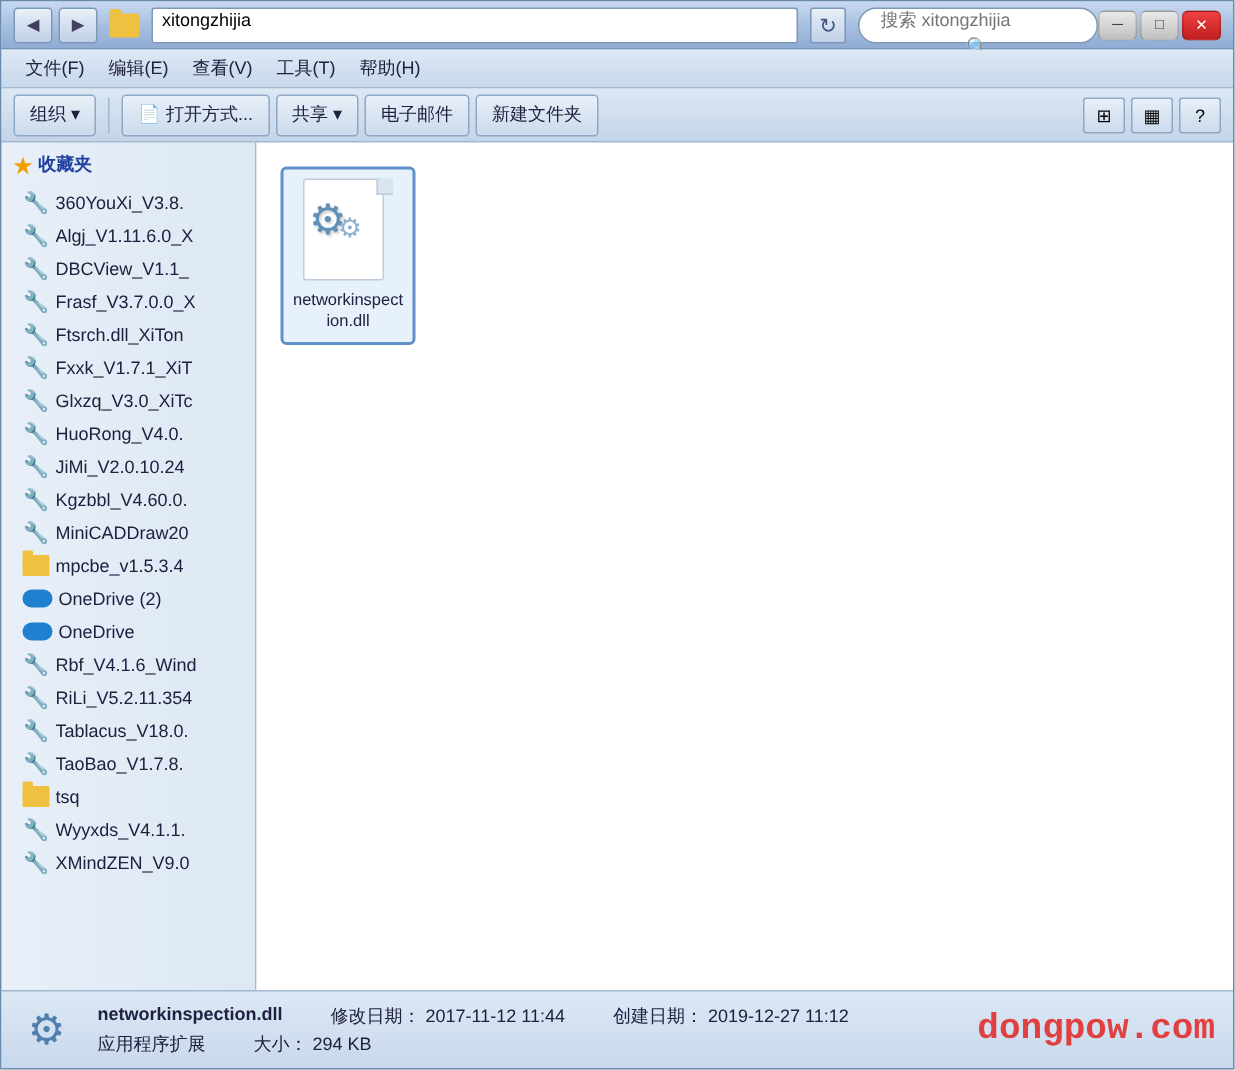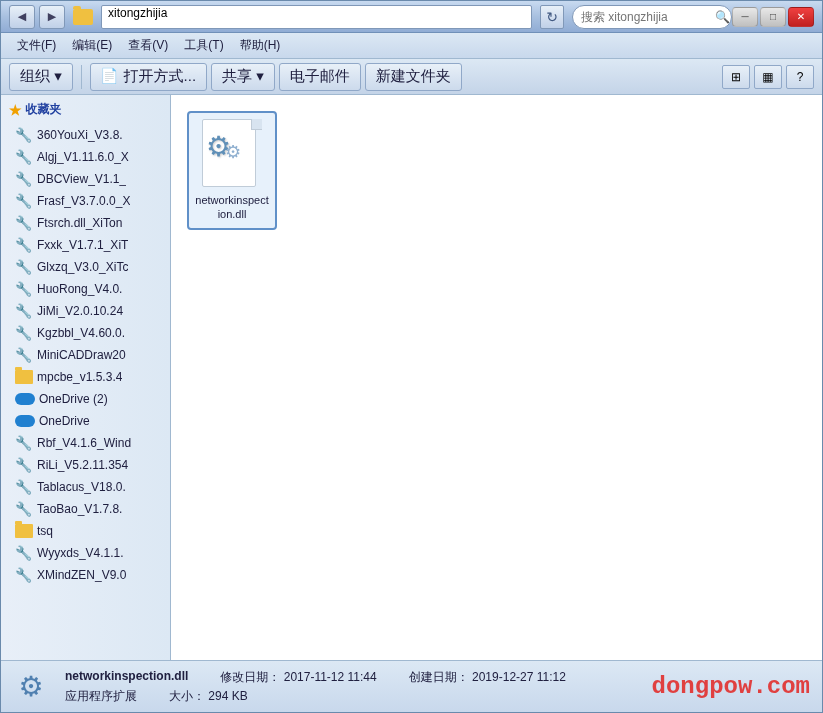--- a/index.html
+++ b/index.html
@@ -99,20 +99,21 @@
       background: white;
       border: 1px solid #8098b8;
       border-radius: 12px;
       padding: 0 8px;
       font-size: 12px;
       display: flex;
       align-items: center;
       width: 160px;
       color: #8098b8;
       gap: 4px;
+      flex-direction: column;
     }
     .search-bar input {
       border: none;
       outline: none;
       font-size: 12px;
       color: #8098b8;
       background: transparent;
       width: 130px;
     }
 
@@ -164,21 +165,21 @@
       gap: 4px;
       border-bottom: 1px solid #a0b8d0;
     }
     .toolbar-btn {
       height: 28px;
       padding: 0 10px;
       background: linear-gradient(to bottom, #e8f0f8, #ccdaec);
       border: 1px solid #90a8c8;
       border-radius: 3px;
       cursor: pointer;
-      font-size: 15px;
+      font-size: 12px;
       color: #202040;
       display: flex;
       align-items: center;
       gap: 4px;
     }
     .toolbar-sep {
       width: 1px;
       height: 24px;
       background: #a0b8d0;
       margin: 0 4px;

